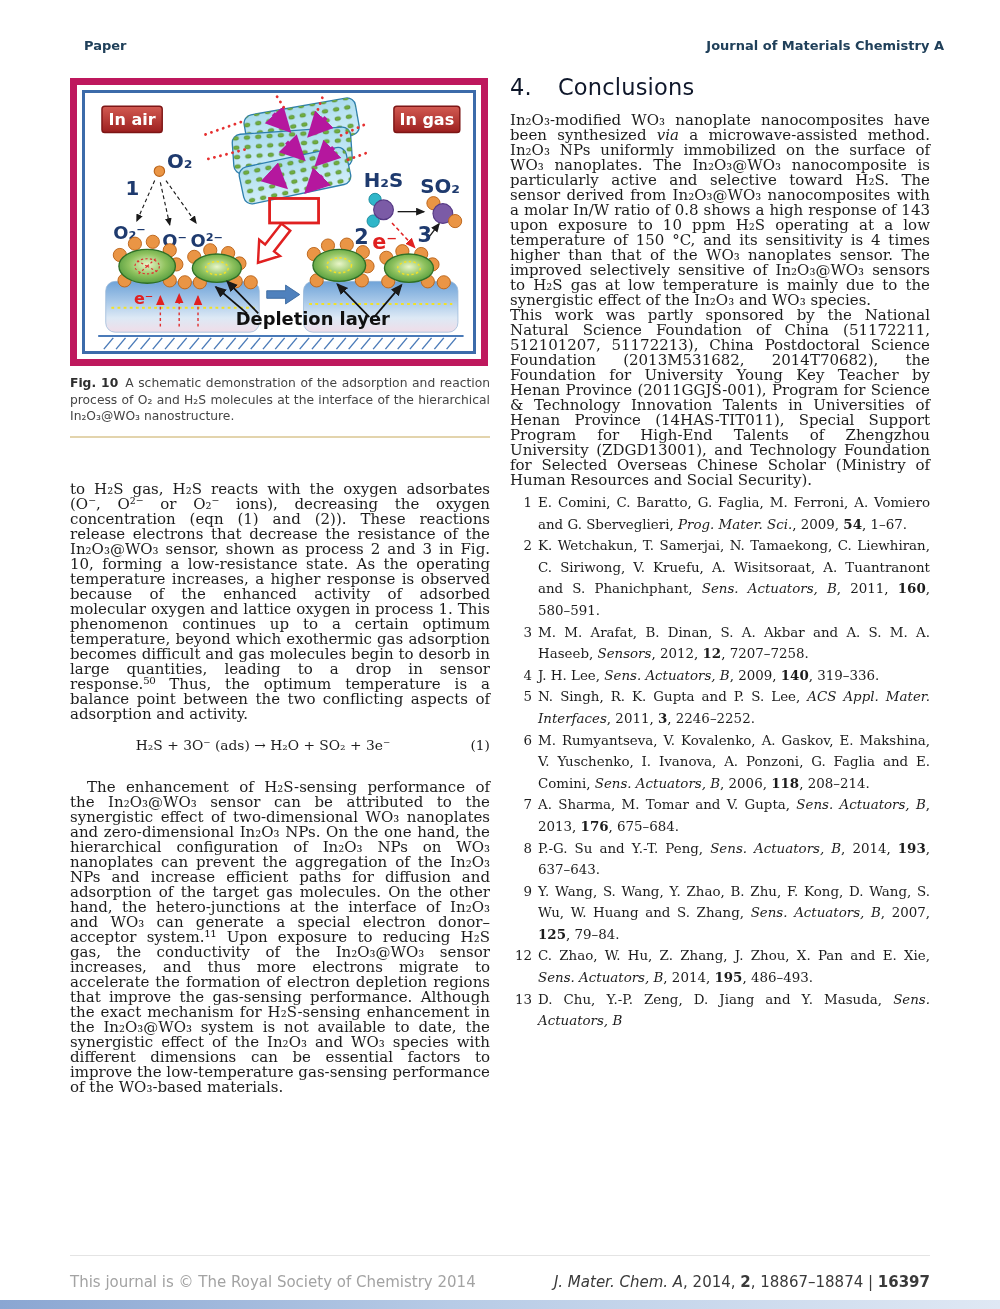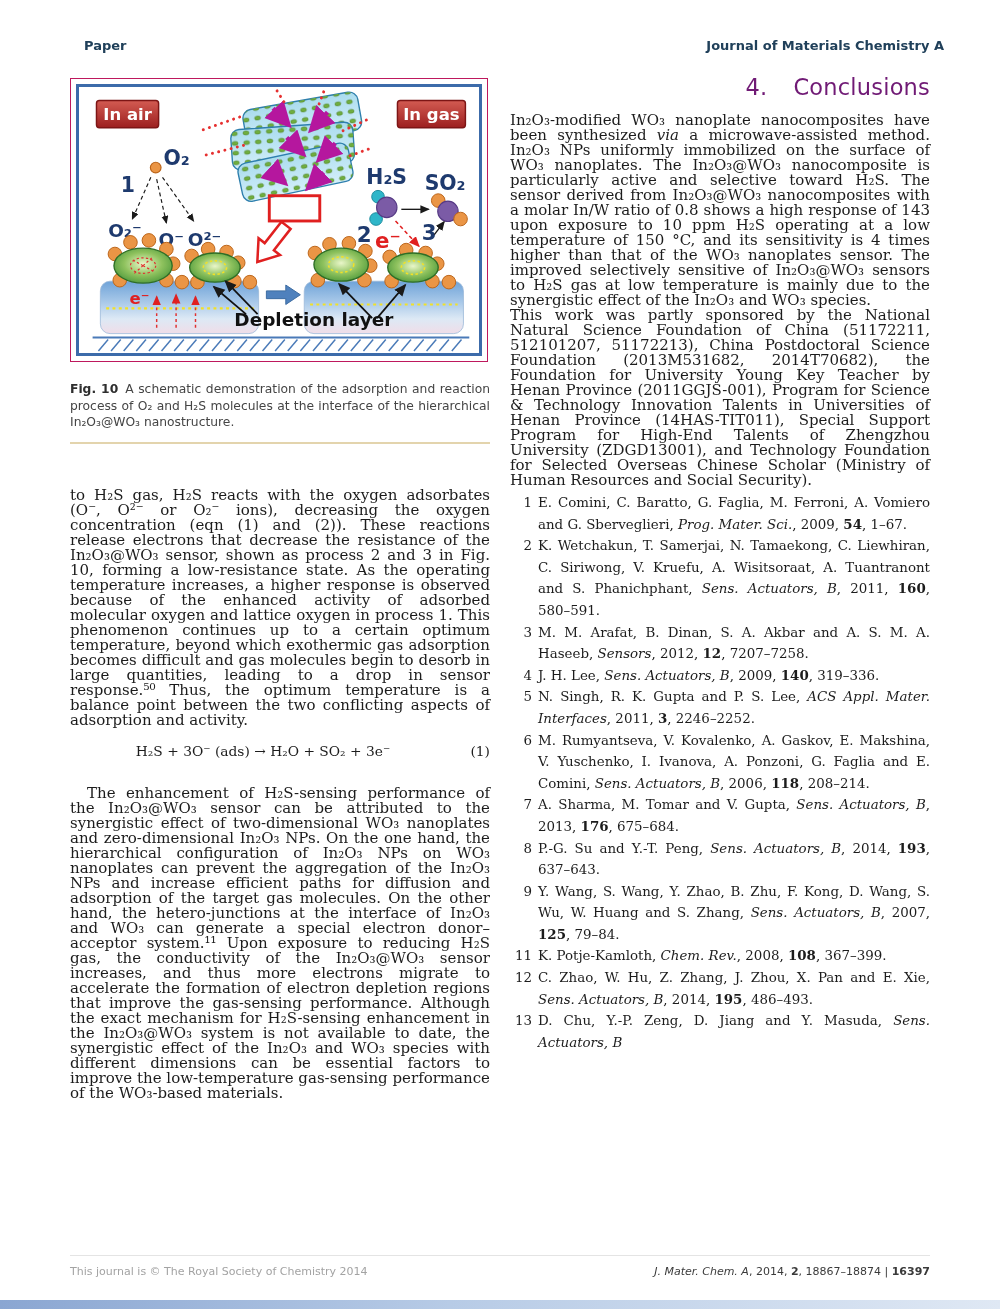--- a/index.html
+++ b/index.html
@@ -5,48 +5,48 @@
   html,body{margin:0;padding:0;background:#ffffff;}
   .page{position:relative;width:1000px;height:1309px;background:#ffffff;overflow:hidden;
         font-family:"DejaVu Serif",serif;color:#1c1c1c;}
   
   .hdr{position:absolute;top:38px;left:84px;width:860px;display:flex;justify-content:space-between;
        font-family:"DejaVu Sans",sans-serif;font-size:13px;font-weight:bold;color:#20405a;}
   
   .col-left{position:absolute;left:70px;top:78px;width:420px;}
   .col-right{position:absolute;left:510px;top:74px;width:420px;}
   
-  .figwrap{width:418px;border:1px solid #be185d;background:#fff;box-sizing:border-box;padding:5px;}
+  .figwrap{width:418px;border:7px solid #be185d;background:#fff;box-sizing:border-box;padding:5px;}
   .figframe{border:3px solid #3c6baa;background:#fff;}
   .figframe svg{display:block;width:100%;height:auto;}
-  .caption{margin-top:19px;font-family:"DejaVu Sans",sans-serif;font-size:12.3px;line-height:16.6px;color:#454545;text-align:justify;}
+  .caption{margin-top:9px;font-family:"DejaVu Sans",sans-serif;font-size:12.3px;line-height:16.6px;color:#454545;text-align:justify;}
   .caption .tag{font-weight:bold;color:#2e2e2e;margin-right:7px;}
   .caption-rule{margin-top:11px;height:2px;background:#e3d4ad;}
   
   .para{font-size:15px;line-height:15px;text-align:justify;}
   .para1{margin-top:44px;}
   .para2{margin-top:27px;text-indent:17px;}
   .seg-i{font-style:italic;}
   .seg-b{font-weight:bold;}
   
   .eqs{margin-top:14px;}
   .eq-row{display:flex;align-items:flex-end;font-size:13.8px;margin-top:11px;}
   .eq-expr{flex:1;text-align:center;}
   .eq-num{width:34px;text-align:right;}
   
-  .sechead{font-family:"DejaVu Sans",sans-serif;font-size:22.5px;font-weight:500;color:#701a75;
-           margin:0 0 13px 0;letter-spacing:.2px;text-align:right;}
+  .sechead{font-family:"DejaVu Sans",sans-serif;font-size:22.5px;font-weight:500;color:#0f172a;
+           margin:0 0 13px 0;letter-spacing:.2px;}
   .sechead .no{margin-right:26px;}
   .gap1{margin-top:24px;}
   .refs{margin-top:4px;}
   .ref-item{display:grid;grid-template-columns:22px 1fr;column-gap:6px;font-size:13.4px;line-height:21.6px;text-align:justify;}
   .ref-num{text-align:right;}
   
-  .ftr{position:absolute;left:70px;width:860px;top:1255px;border-top:1px solid #e4e4e4;padding-top:9px;
-       display:flex;justify-content:space-between;font-family:"DejaVu Sans",sans-serif;font-size:11px;}
+  .ftr{position:absolute;left:70px;width:860px;top:1255px;border-top:1px solid #e4e4e4;padding-top:17px;
+       display:flex;justify-content:space-between;font-family:"DejaVu Sans",sans-serif;font-size:15px;}
   .ftr-left{color:#a3a3a3;}
   .ftr-right{color:#3a3a3a;}
   .bottom-band{position:absolute;left:0;bottom:0;width:100%;height:9px;
        background:linear-gradient(90deg,#8aa6d2 0%,#b7cbe6 45%,#dfe8f4 100%);}
   
   .svgt{font-family:"DejaVu Sans",sans-serif;font-weight:bold;}
 </style>
 </head>
 <body>
 
@@ -351,24 +351,20 @@
         </div>
         <div class="ref-item">
           <span class="ref-num">8</span>
           <span class="ref-text"><span>P.-G. Su and Y.-T. Peng, </span><span class="seg-i">Sens. Actuators, B</span><span>, 2014, </span><span class="seg-b">193</span><span>, 637–643.</span></span>
         </div>
         <div class="ref-item">
           <span class="ref-num">9</span>
           <span class="ref-text"><span>Y. Wang, S. Wang, Y. Zhao, B. Zhu, F. Kong, D. Wang, S. Wu, W. Huang and S. Zhang, </span><span class="seg-i">Sens. Actuators, B</span><span>, 2007, </span><span class="seg-b">125</span><span>, 79–84.</span></span>
         </div>
         <div class="ref-item">
-          <span class="ref-num">11</span>
-          <span class="ref-text"><span>K. Potje-Kamloth, </span><span class="seg-i">Chem. Rev.</span><span>, 2008, </span><span class="seg-b">108</span><span>, 367–399.</span></span>
-        </div>
-        <div class="ref-item">
           <span class="ref-num">12</span>
           <span class="ref-text"><span>C. Zhao, W. Hu, Z. Zhang, J. Zhou, X. Pan and E. Xie, </span><span class="seg-i">Sens. Actuators, B</span><span>, 2014, </span><span class="seg-b">195</span><span>, 486–493.</span></span>
         </div>
         <div class="ref-item">
           <span class="ref-num">13</span>
           <span class="ref-text"><span>D. Chu, Y.-P. Zeng, D. Jiang and Y. Masuda, </span><span class="seg-i">Sens. Actuators, B</span></span>
         </div>
       </div>
   </div>
 

